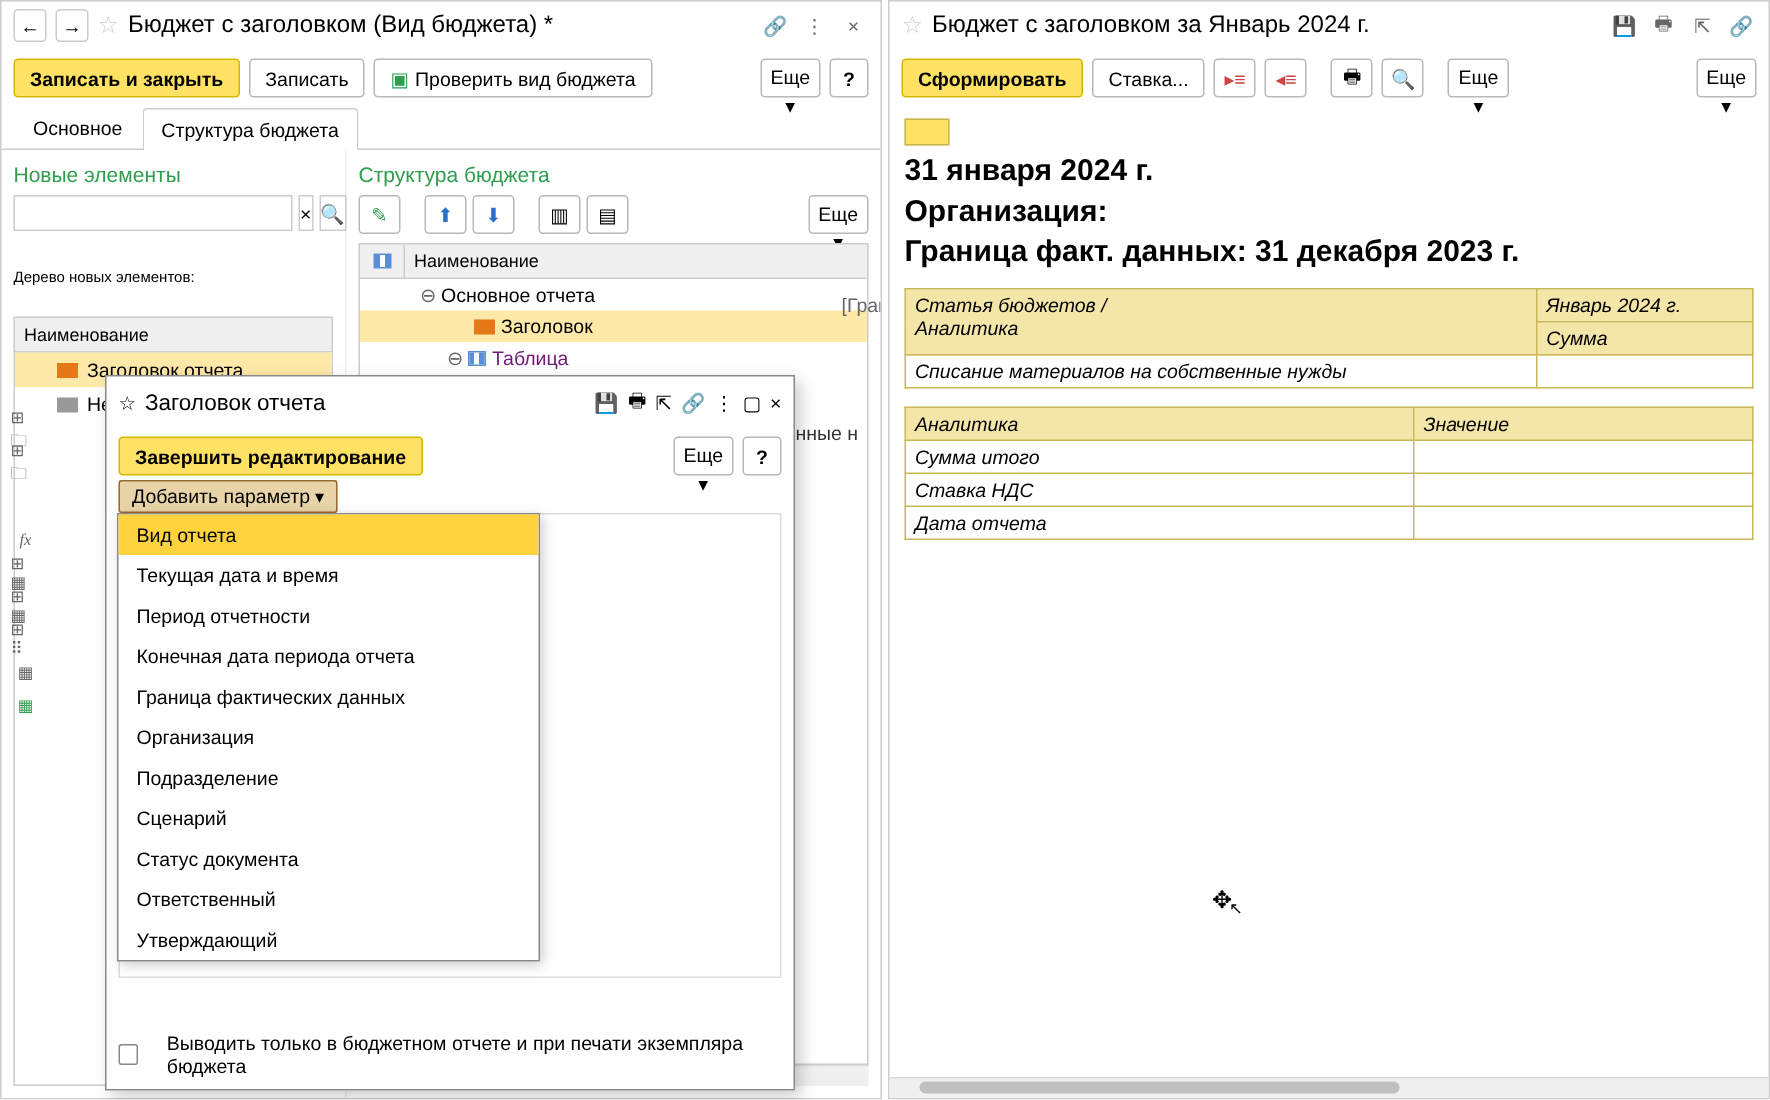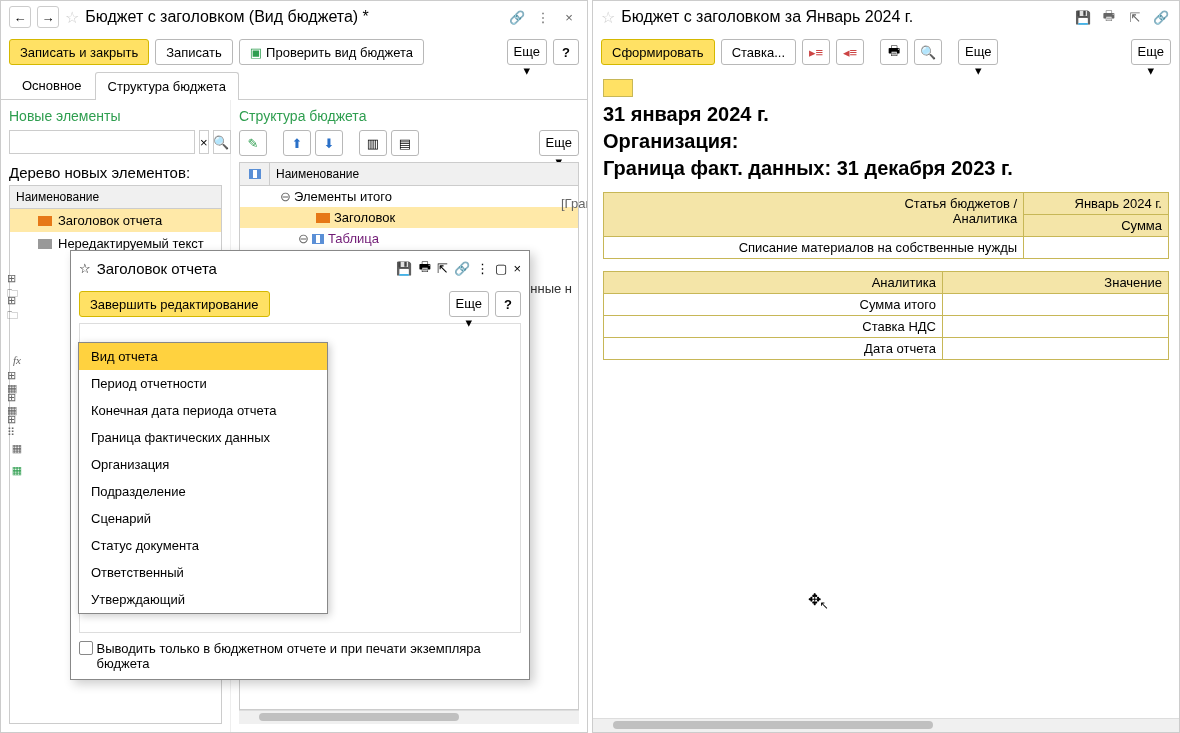--- a/index.html
+++ b/index.html
@@ -10,40 +10,40 @@
 .pane-left { margin-right: 4px; }
 
 .titlebar { display: flex; align-items: center; padding: 4px 8px; gap: 6px; height: 32px; }
 .titlebar .nav-btn { width: 22px; height: 22px; border: 1px solid #ccc; border-radius: 3px; background: #fff; display: flex; align-items: center; justify-content: center; cursor: pointer; }
 .titlebar .star { color: #ccc; font-size: 16px; }
 .titlebar .title { font-size: 16px; flex: 1; white-space: nowrap; overflow: hidden; text-overflow: ellipsis; }
 .titlebar .win-btn { width: 20px; height: 20px; display: flex; align-items: center; justify-content: center; cursor: pointer; color: #666; }
 
 .toolbar { display: flex; align-items: center; padding: 4px 8px; gap: 6px; height: 38px; }
 .btn { border: 1px solid #b8b8b8; border-radius: 3px; background: #fff; padding: 4px 10px; cursor: pointer; height: 26px; display: inline-flex; align-items: center; gap: 4px; }
-.btn-yellow { background: #ffe164; border-color: #d4b800; font-weight: normal; }
+.btn-yellow { background: #ffe164; border-color: #d4b800; font-weight: bold; }
 .btn-more { padding: 4px 6px; flex-direction: column; }
 .btn-help { padding: 4px 8px; font-weight: bold; }
 .spacer { flex: 1; }
 .icon-btn { border: 1px solid #b8b8b8; border-radius: 3px; background: #fff; width: 28px; height: 26px; display: inline-flex; align-items: center; justify-content: center; cursor: pointer; }
 
 .tabs { display: flex; padding: 0 8px; border-bottom: 1px solid #ccc; }
 .tab { padding: 6px 12px; border: 1px solid transparent; border-bottom: none; cursor: pointer; border-radius: 3px 3px 0 0; }
 .tab.active { border-color: #ccc; background: #fff; position: relative; top: 1px; }
 
 .content-row { display: flex; flex: 1; overflow: hidden; }
 .col-left { width: 230px; padding: 8px; border-right: 1px solid #eee; display: flex; flex-direction: column; }
 .col-right { flex: 1; padding: 8px; display: flex; flex-direction: column; overflow: hidden; }
 
 .section-title { color: #2e9e4f; font-size: 14px; margin-bottom: 6px; }
 .search-row { display: flex; gap: 4px; margin-bottom: 6px; }
 .search-input { flex: 1; border: 1px solid #ccc; height: 24px; padding: 0 4px; }
 .clear-btn, .search-btn { width: 24px; height: 24px; border: 1px solid #ccc; background: #fff; display: flex; align-items: center; justify-content: center; cursor: pointer; }
 
-.tree-label { margin: 4px 0; font-size: 15px; }
+.tree-label { margin: 20px 0; font-size: 10px; }
 .tree-header { background: #f0f0f0; border: 1px solid #ccc; padding: 4px 6px; font-size: 12px; }
 .tree { border: 1px solid #ccc; border-top: none; flex: 1; overflow: auto; }
 .tree-row { padding: 4px 8px; display: flex; align-items: center; gap: 6px; cursor: pointer; }
 .tree-row.sel { background: #ffe9a8; }
 .indent { width: 14px; display: inline-block; }
 
 .icon-sq { width: 14px; height: 10px; display: inline-block; }
 .icon-orange { background: #e67817; }
 .icon-gray { background: #999; }
 .icon-table { border: 1px solid #5a8fd6; width: 12px; height: 10px; background: linear-gradient(to right, #5a8fd6 33%, #fff 33%, #fff 66%, #5a8fd6 66%); }
@@ -62,33 +62,33 @@
 .struct-row .col1 { width: 30px; }
 .expander { display: inline-block; width: 10px; text-align: center; color: #666; }
 
 
 .popup { position: absolute; left: 70px; top: 250px; width: 460px; background: #fff; border: 1px solid #888; box-shadow: 4px 4px 10px rgba(0,0,0,.2); z-index: 20; }
 .popup-title { display: flex; align-items: center; padding: 6px 8px; gap: 6px; }
 .popup-title .ptxt { font-size: 15px; flex: 1; }
 .popup-toolbar { display: flex; align-items: center; padding: 6px 8px; gap: 6px; }
 .param-btn { border: 1px solid #9a6b2f; background: #e8d4a8; padding: 3px 8px; border-radius: 2px; cursor: pointer; font-size: 12px; }
 .popup-body { padding: 8px; }
-.dropdown-menu { position: absolute; left: 78px; top: 342px; width: 250px; background: #fff; border: 1px solid #888; box-shadow: 2px 2px 8px rgba(0,0,0,.2); z-index: 30; }
+.dropdown-menu { position: absolute; left: 78px; top: 342px; width: 282px; background: #fff; border: 1px solid #888; box-shadow: 2px 2px 8px rgba(0,0,0,.2); z-index: 30; }
 .dd-item { padding: 6px 12px; cursor: pointer; }
 .dd-item.sel { background: #ffd23f; }
 
-.chk-row { display: flex; gap: 4px; padding: 8px; }
+.chk-row { display: flex; align-items: center; gap: 19px; padding: 8px; margin-top: 28px; }
 .chk { width: 14px; height: 14px; border: 1px solid #888; border-radius: 2px; }
 
 
 .report-body { flex: 1; overflow: auto; padding: 8px 10px; position: relative; }
 .report-corner { width: 30px; height: 18px; background: #ffe164; border: 1px solid #c7b757; margin-bottom: 4px; }
 .report-heading { font-size: 20px; font-weight: bold; line-height: 1.35; }
 .report-table { border-collapse: collapse; width: 100%; margin-top: 10px; }
-.report-table td, .report-table th { border: 1px solid #c7b757; padding: 3px 6px; text-align: right; font-size: 13px; vertical-align: top; }
+.report-table td, .report-table th { border: 1px solid #c7b757; padding: 3px 6px; text-align: left; font-size: 13px; vertical-align: top; font-style: italic; }
 .report-table .hdr { background: #f4e5a8; }
 
 .cursor-move { position: absolute; left: 808px; top: 590px; font-size: 16px; color: #000; z-index: 5; }
 
 .hscroll { height: 14px; background: #f0f0f0; border-top: 1px solid #ddd; position: relative; }
 .hscroll .thumb { position: absolute; left: 20px; top: 2px; height: 8px; width: 200px; background: #c0c0c0; border-radius: 4px; }
 
 .hidden-text { color: #666; position: absolute; left: 330px; top: 96px; }
 .fx { font-style: italic; font-family: serif; margin-top: 28px; }
 </style>
@@ -182,21 +182,21 @@
         <div class="struct-tree-header">
           <div class="th th1">
               <span class="icon-table"></span>
             </div>
           <div class="th th2">Наименование</div>
         </div>
         <div class="struct-tree">
           <div class="struct-row">
             <span class="col1"></span>
             <span class="expander">⊖</span>
-            <span>Элементы итого</span>
+            <span>Основное отчета</span>
           </div>
           <div class="struct-row sel">
             <span class="col1"></span>
             <span class="indent"></span>
               <span class="indent"></span>
             <span class="icon-sq icon-orange"></span>
             <span>Заголовок</span>
           </div>
           <div class="struct-row">
             <span class="col1"></span>
@@ -308,29 +308,33 @@
   </div>
   <div class="popup-toolbar">
     <button class="btn btn-yellow">Завершить редактирование</button>
     <div class="spacer"></div>
     <button class="btn btn-more">
         <span>Еще</span> 
         <span>▾</span>
       </button>
     <button class="btn btn-help">?</button>
   </div>
+  <div style="padding:0 8px 4px">
+    <span class="param-btn"><span>Добавить параметр</span> ▾</span>
+  </div>
   <div class="popup-body" style="height:310px; border:1px solid #ddd; margin:0 8px;"></div>
   <div class="chk-row">
     <span class="chk"></span>
     <span>Выводить только в бюджетном отчете и при печати экземпляра бюджета</span>
   </div>
 </div>
 
 <div class="dropdown-menu">
   <div class="dd-item sel">Вид отчета</div>
+  <div class="dd-item">Текущая дата и время</div>
   <div class="dd-item">Период отчетности</div>
   <div class="dd-item">Конечная дата периода отчета</div>
   <div class="dd-item">Граница фактических данных</div>
   <div class="dd-item">Организация</div>
   <div class="dd-item">Подразделение</div>
   <div class="dd-item">Сценарий</div>
   <div class="dd-item">Статус документа</div>
   <div class="dd-item">Ответственный</div>
   <div class="dd-item">Утверждающий</div>
 </div>

